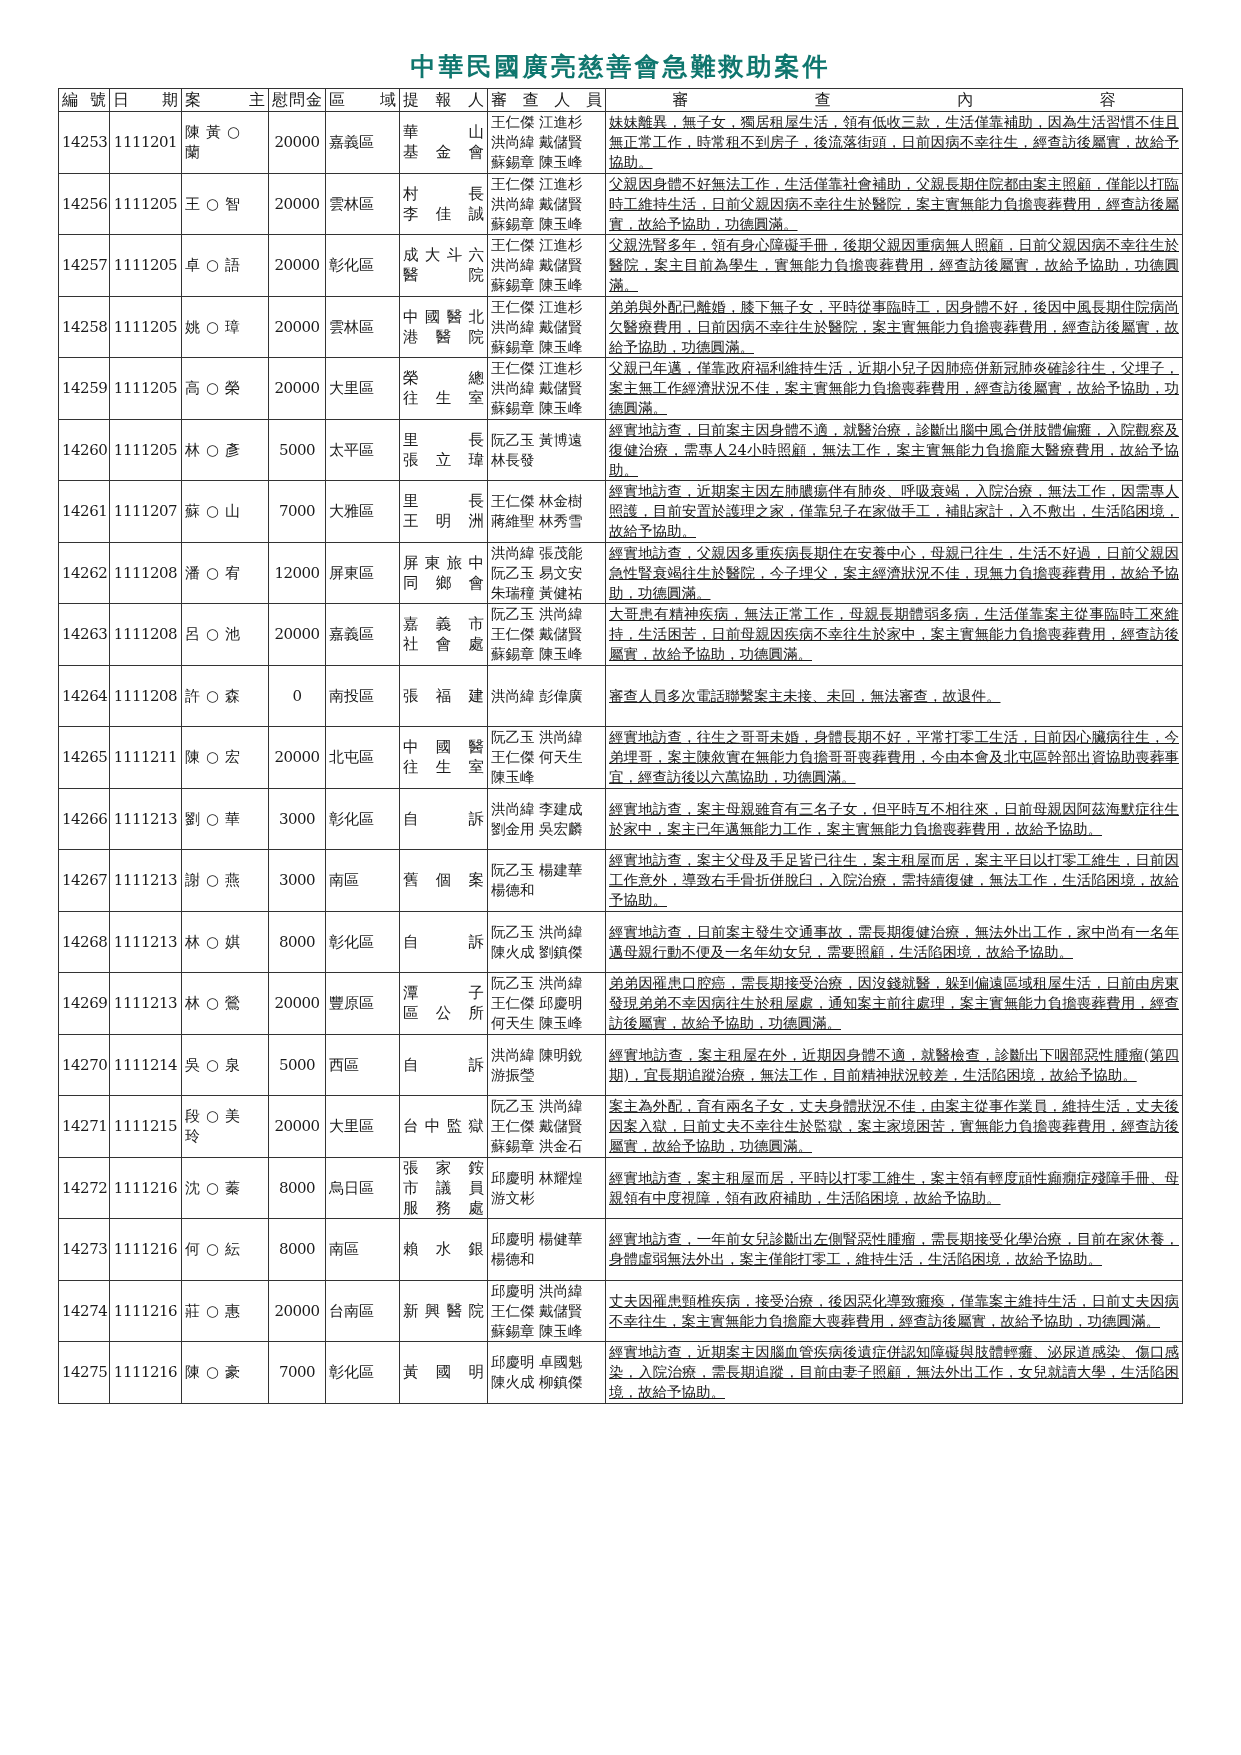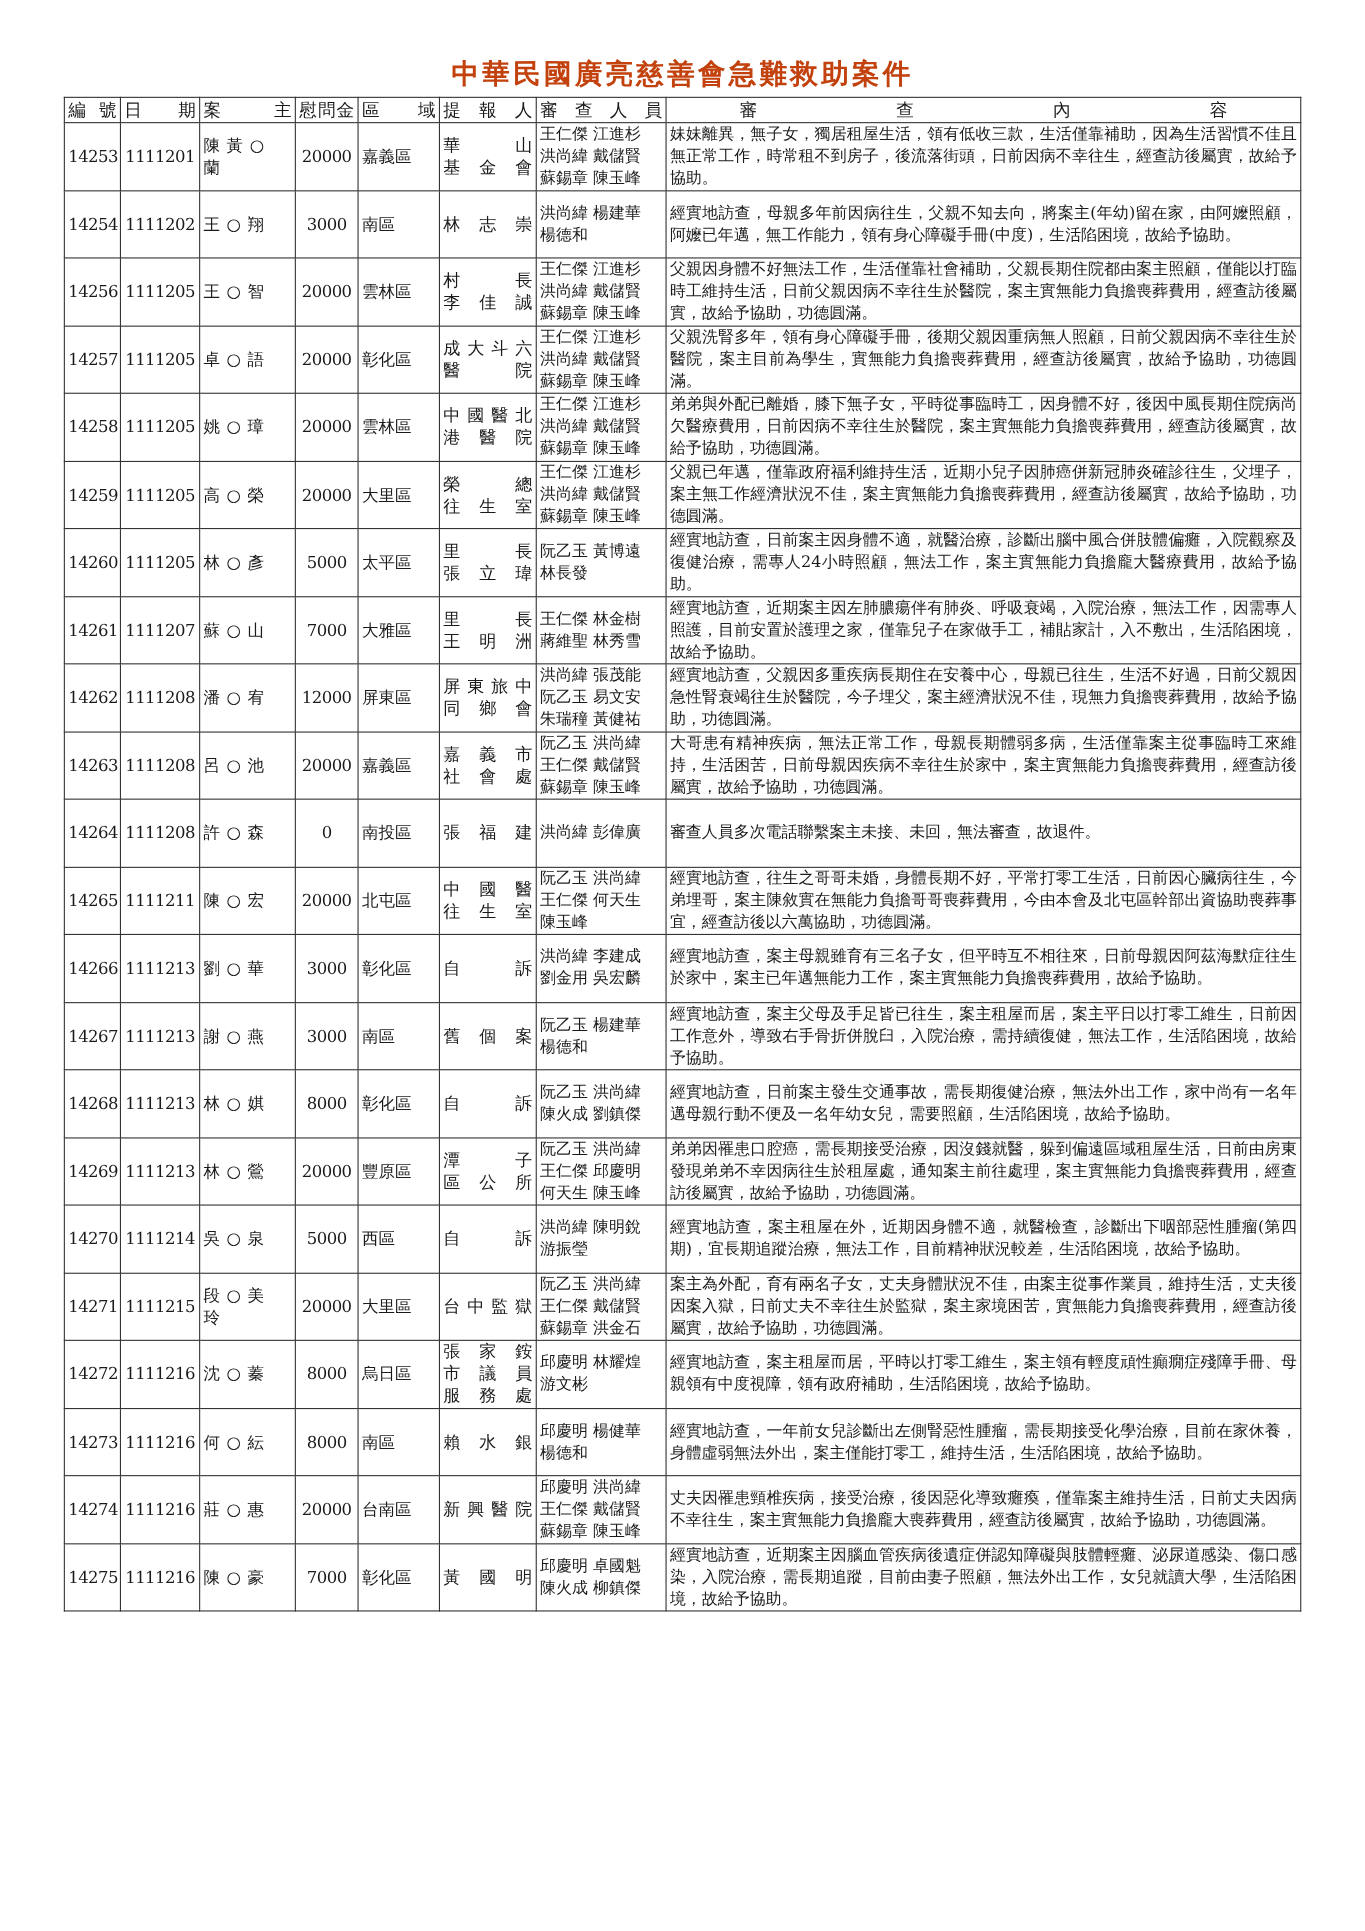--- a/index.html
+++ b/index.html
@@ -1,29 +1,29 @@
 <!DOCTYPE html>
 <html><head>
 <meta charset="utf-8">
 <style>
   html, body { margin:0; padding:0; background:#ffffff; }
   body { width:1241px; height:1755px; position:relative; font-family:"DejaVu Serif","Liberation Serif",serif; color:#1a1a1a; }
-  .title { position:absolute; top:50px; left:0; width:1241px; text-align:center; font-family:"DejaVu Sans","Liberation Sans",sans-serif; font-size:25px; font-weight:bold; letter-spacing:3px; color:#c2410c; }
+  .title { position:absolute; top:50px; left:0; width:1241px; text-align:center; font-family:"DejaVu Sans","Liberation Sans",sans-serif; font-size:25px; font-weight:bold; letter-spacing:3px; color:#0f766e; }
   table.cases { position:absolute; top:88px; left:58px; width:1124px; border-collapse:collapse; table-layout:fixed; }
   table.cases th, table.cases td { border:1.5px solid #333; padding:0 3px; vertical-align:middle; font-weight:normal; overflow:hidden; }
   table.cases th { height:22px; font-size:16px; line-height:18px; }
   .th-spread { display:flex; justify-content:space-between; }
   .th-spread-center { display:flex; justify-content:space-around; }
   td { font-size:15px; line-height:20px; }
   td.num, td.date, td.amt { text-align:center; font-size:15px; letter-spacing:-0.5px; }
   td.area { text-align:left; }
   td.client { text-align:left; letter-spacing:6px; }
   td.reporter { text-align:justify; text-align-last:justify; font-size:15.5px; line-height:20px; padding:0 2px; }
   td.reviewers { font-size:14.5px; line-height:20px; padding:0 2px; white-space:pre-line; }
-  td.content { font-size:14.5px; line-height:20px; padding:1px 4px; text-align:justify; }
+  td.content { font-size:14.5px; line-height:20px; padding:1px 4px; text-align:justify;text-decoration:underline; }
   .reporter-line { display:block; text-align:justify; text-align-last:justify; }
 </style>
 </head>
 <body>
 
 <div class="title">中華民國廣亮慈善會急難救助案件</div>
 
 <table class="cases">
   <colgroup>
     <col style="width:51px">
@@ -103,33 +103,20 @@
     <td class="reporter">
           <span class="reporter-line">華　　　山</span>
           <span class="reporter-line">基　金　會</span>
         </td>
     <td class="reviewers">王仁傑 江進杉
 洪尚緯 戴儲賢
 蘇錫章 陳玉峰</td>
     <td class="content">妹妹離異，無子女，獨居租屋生活，領有低收三款，生活僅靠補助，因為生活習慣不佳且無正常工作，時常租不到房子，後流落街頭，日前因病不幸往生，經查訪後屬實，故給予協助。</td>
   </tr>
       <tr style="height: 61.5px;">
-    <td class="num">14254</td>
-    <td class="date">1111202</td>
-    <td class="client">王○翔</td>
-    <td class="amt">3000</td>
-    <td class="area">南區</td>
-    <td class="reporter">
-          <span class="reporter-line">林　志　崇</span>
-        </td>
-    <td class="reviewers">洪尚緯 楊建華
-楊德和</td>
-    <td class="content">經實地訪查，母親多年前因病往生，父親不知去向，將案主(年幼)留在家，由阿嬤照顧，阿嬤已年邁，無工作能力，領有身心障礙手冊(中度)，生活陷困境，故給予協助。</td>
-  </tr>
-      <tr style="height: 61.5px;">
     <td class="num">14256</td>
     <td class="date">1111205</td>
     <td class="client">王○智</td>
     <td class="amt">20000</td>
     <td class="area">雲林區</td>
     <td class="reporter">
           <span class="reporter-line">村　　　長</span>
           <span class="reporter-line">李　佳　誠</span>
         </td>
     <td class="reviewers">王仁傑 江進杉

